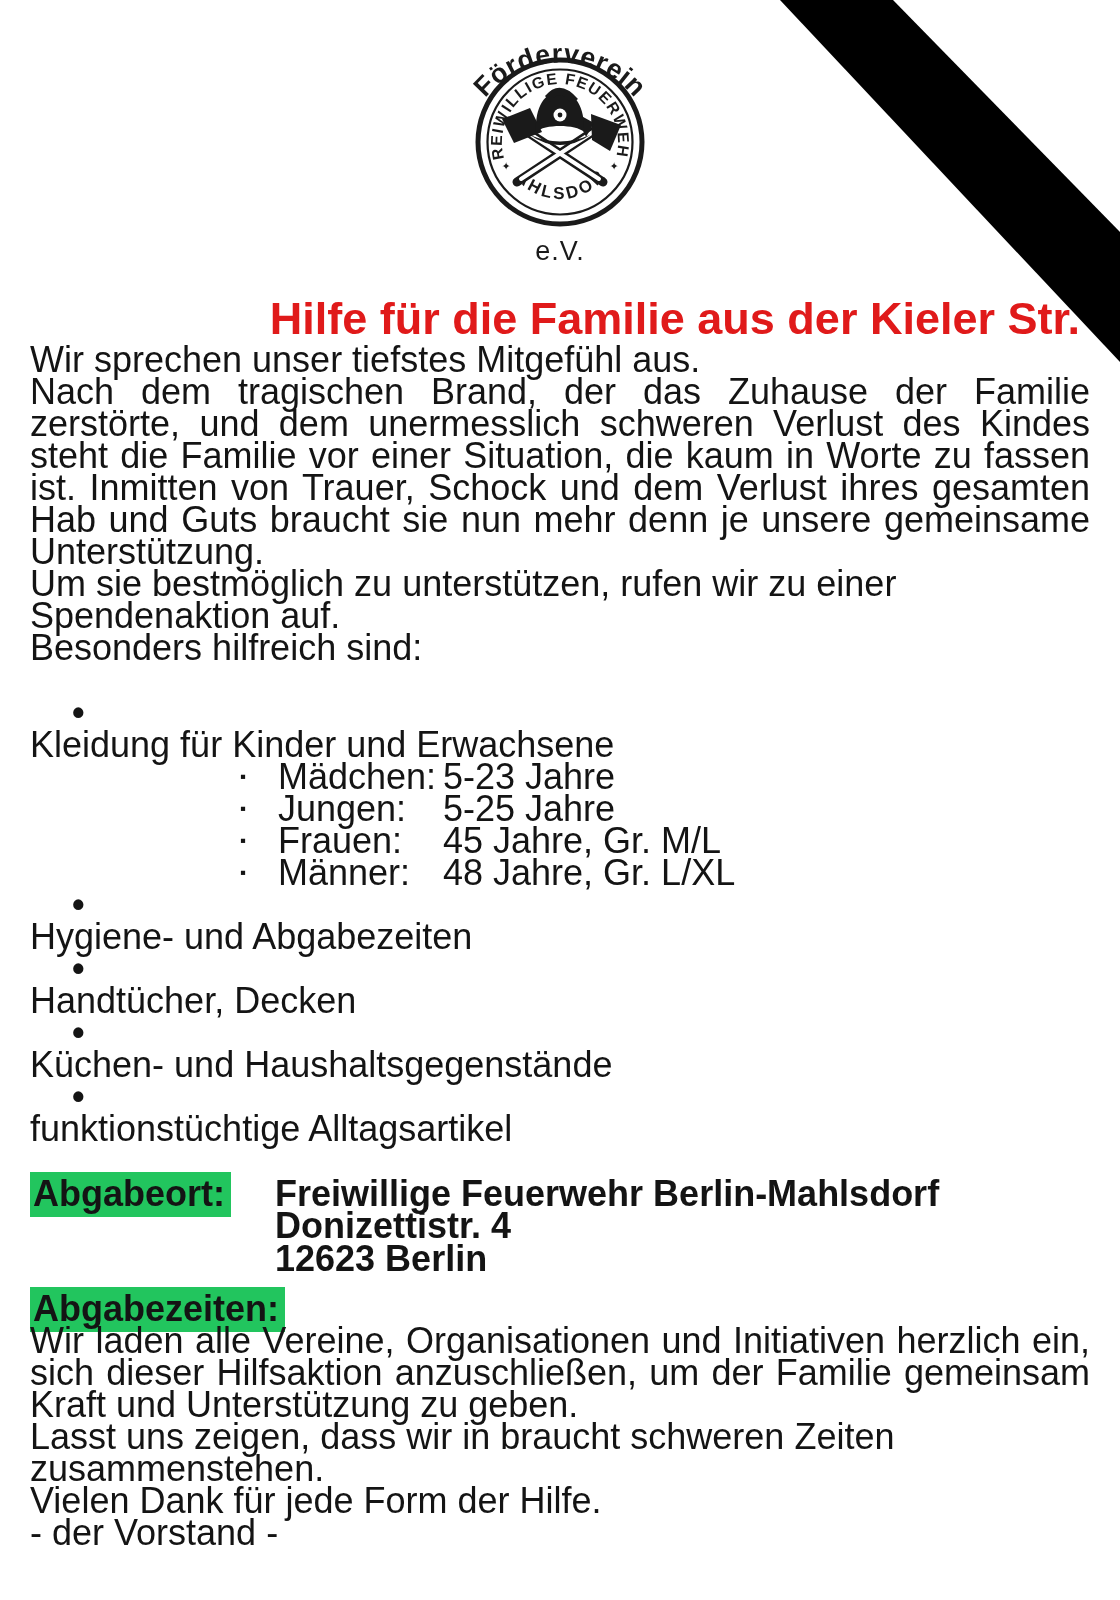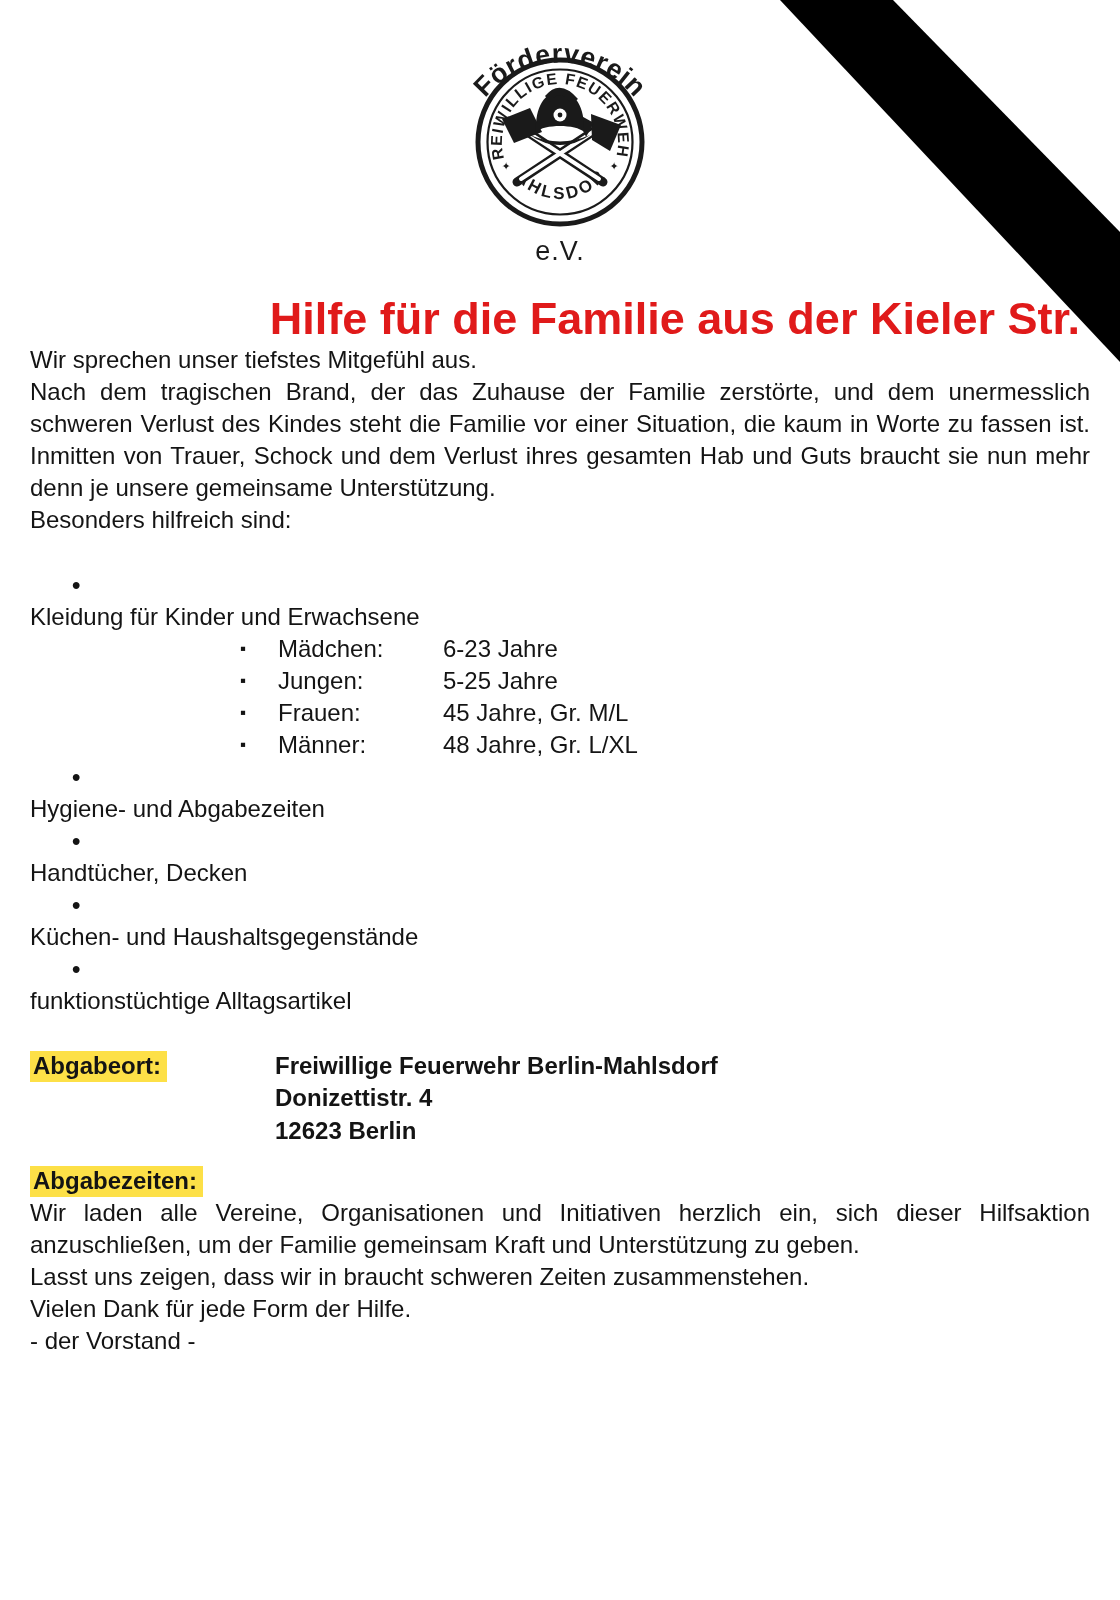--- a/index.html
+++ b/index.html
@@ -12,38 +12,38 @@
     clip-path:polygon(780px 0px,893px 0px,1120px 232px,1120px 362px);
     z-index:2;
   }
   .logo-wrap{padding-top:24px;display:flex;justify-content:center;}
   .logo-wrap svg{display:block;}
   .logo-ink{fill:#1a1a1a;}
   h1.title{
     margin:26px 40px 0;text-align:right;color:#e01a1a;
     font-size:45px;line-height:1.1;font-weight:700;letter-spacing:0;
   }
-  .content{padding:0 30px;font-size:24px;line-height:32px;}
+  .content{padding:0 30px;font-size:36px;line-height:32px;}
   .content p{margin:0;}
   .mt-first{margin-top:46px;}
   .para-just{text-align:justify;}
   .appeal{margin-top:31px;}
   .helpful{margin-top:33px;}
   .list{margin-top:33px;}
   .item{display:flex;align-items:flex-start;flex-direction:column;}
   .dot{margin-left:42px;width:38px;flex:none;}
   .dot::before{content:"\2022";font-weight:700;}
   .sub{display:flex;margin-left:210px;}
   .sq{width:38px;flex:none;font-size:17px;}
   .sq::before{content:"\25AA";}
   .subname{width:165px;flex:none;}
   .drop{display:flex;margin-top:33px;align-items:flex-start;}
   .drop.times{margin-top:18px;flex-direction:column;}
   .drop-label{width:245px;flex:none;}
-  .hl{background:#fde047;font-weight:700;padding:1px 6px 3px 3px;}
+  .hl{background:#22c55e;font-weight:700;padding:1px 6px 3px 3px;}
   .drop-val{font-weight:700;line-height:32.5px;}
   .invite{margin-top:33px;text-align:justify;}
   .unity{margin-top:52px;}
   .thanks{margin-top:29px;}
   .sig{margin-top:28px;}
 </style>
 </head>
 <body>
 
 <div class="page">
@@ -97,34 +97,35 @@
     </svg>
   </div>
 
   <h1 class="title">Hilfe für die Familie aus der Kieler Str.</h1>
 
   <div class="content">
 
     <p class="mt-first">Wir sprechen unser tiefstes Mitgefühl aus.</p>
     <p class="para-just">Nach dem tragischen Brand, der das Zuhause der Familie zerstörte, und dem unermesslich schweren Verlust des Kindes steht die Familie vor einer Situation, die kaum in Worte zu fassen ist. Inmitten von Trauer, Schock und dem Verlust ihres gesamten Hab und Guts braucht sie nun mehr denn je unsere gemeinsame Unterstützung.</p>
 
+    <p class="appeal">Um sie bestmöglich zu unterstützen, rufen wir zu einer Spendenaktion auf.</p>
 
     <p class="helpful">Besonders hilfreich sind:</p>
 
     <div class="list">
 
       <div class="item">
         <span class="dot"></span>
         <span>Kleidung für Kinder und Erwachsene</span>
       </div>
 
       <div class="sub">
         <span class="sq"></span>
         <span class="subname">Mädchen:</span>
-        <span>6-23 Jahre</span>
+        <span>5-23 Jahre</span>
       </div>
       <div class="sub">
         <span class="sq"></span>
         <span class="subname">Jungen:</span>
         <span>5-25 Jahre</span>
       </div>
       <div class="sub">
         <span class="sq"></span>
         <span class="subname">Frauen:</span>
         <span>45 Jahre, Gr. M/L</span>

